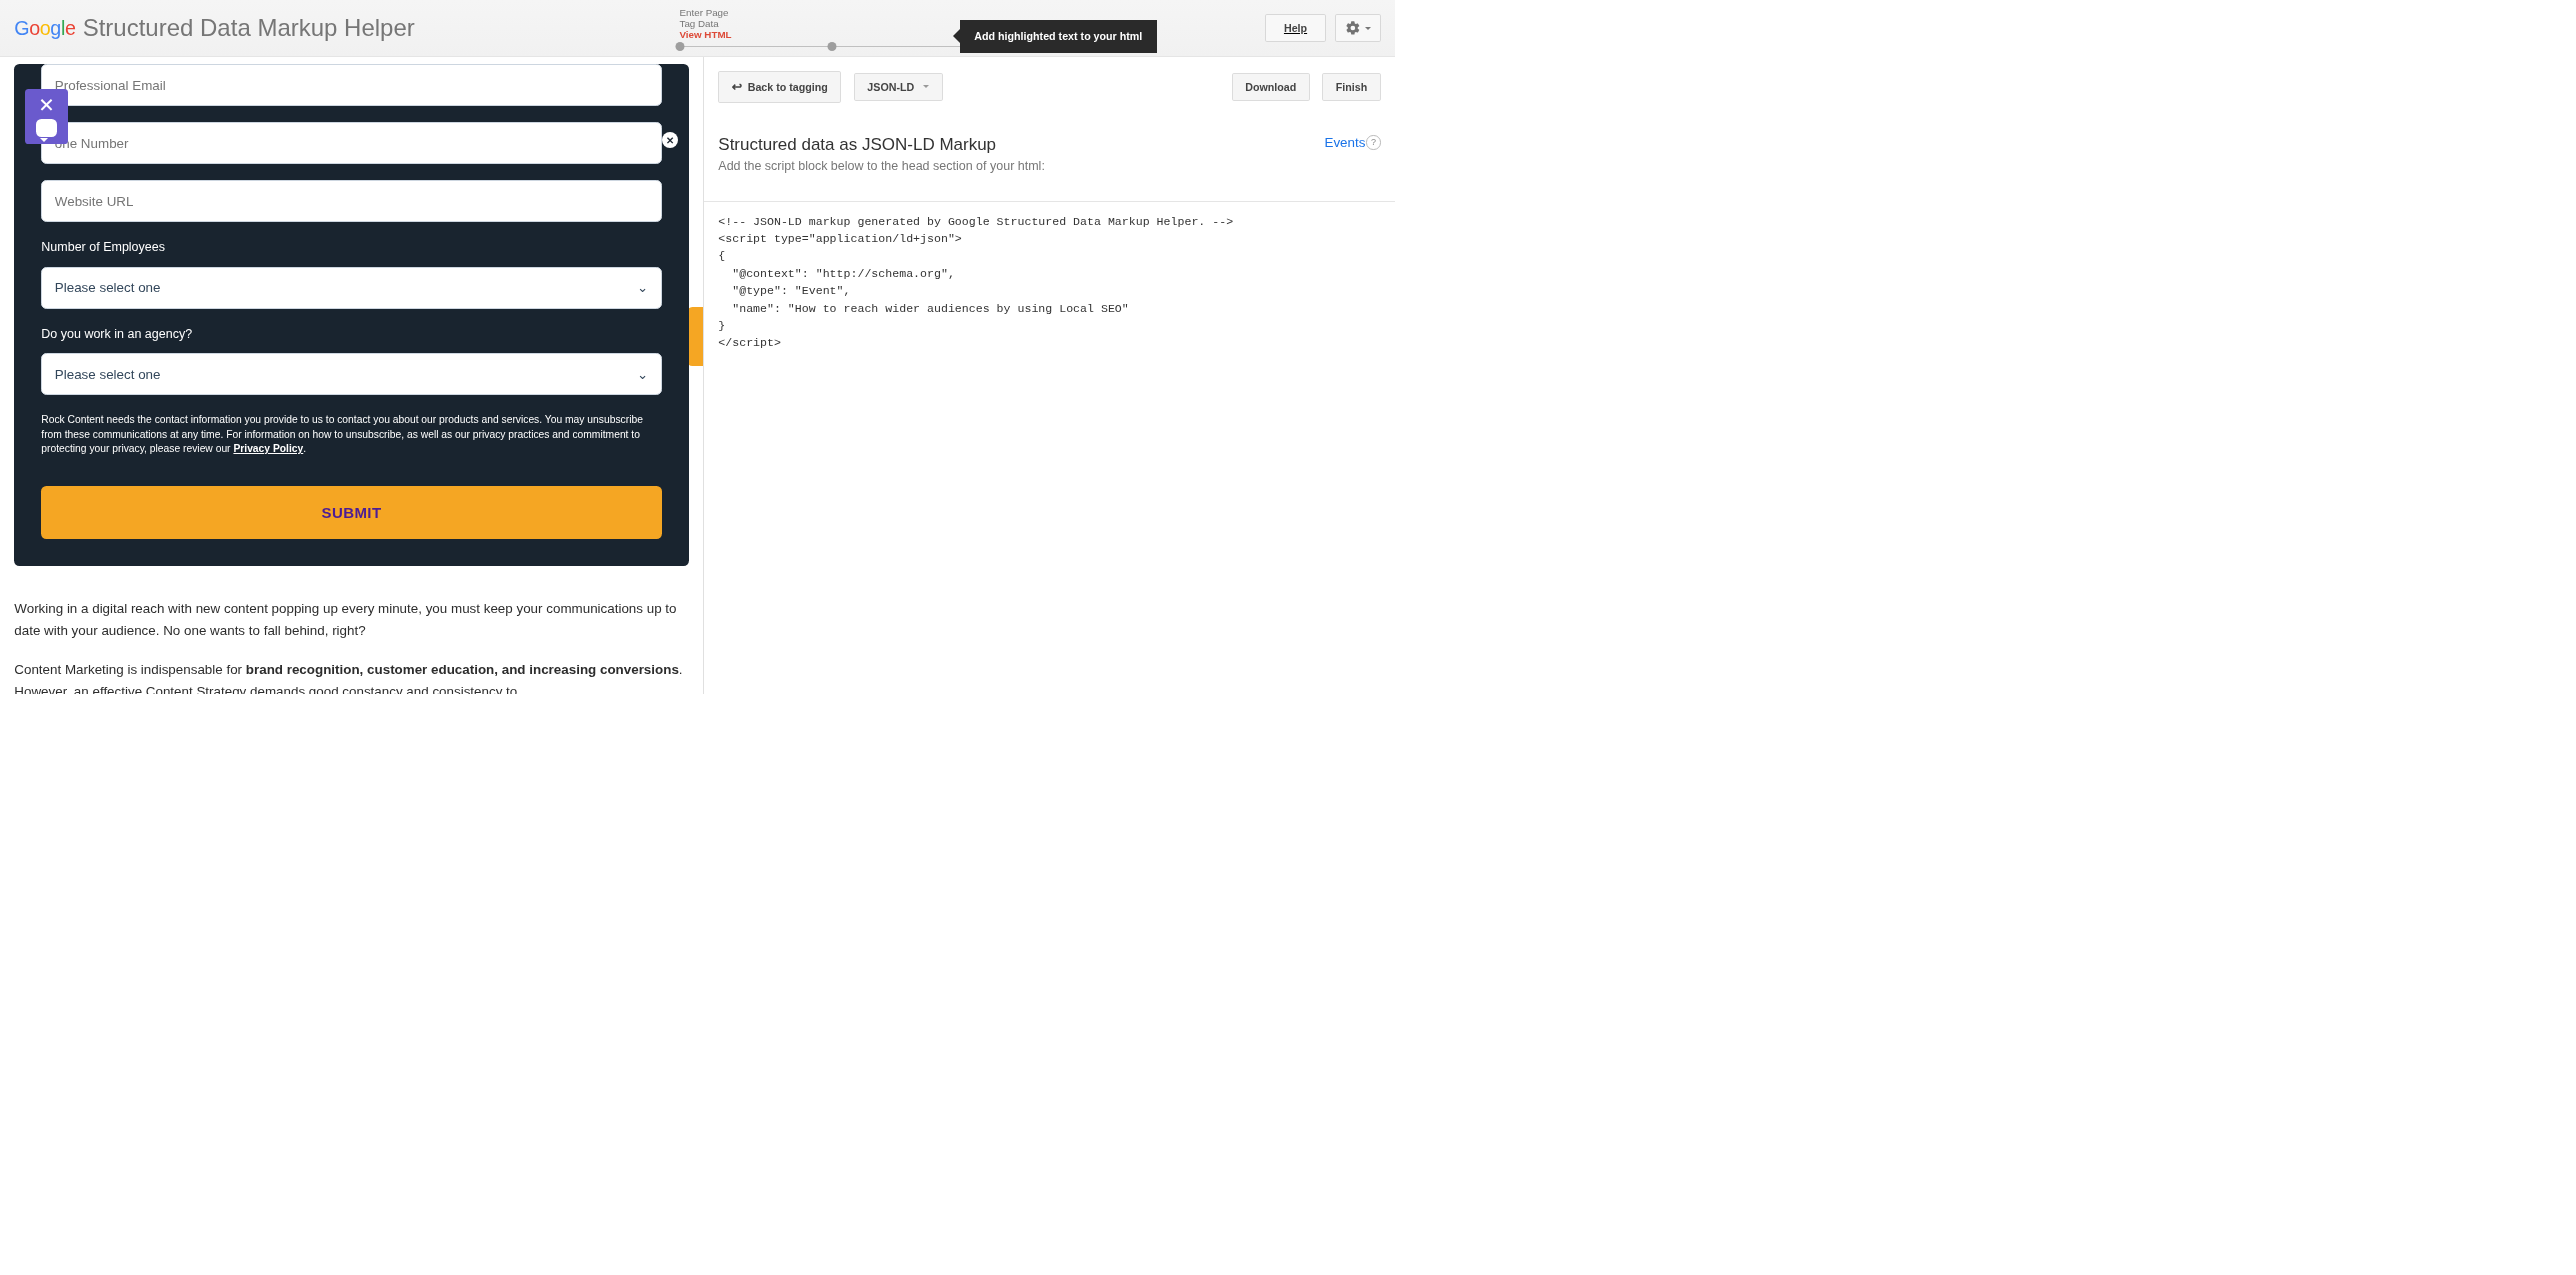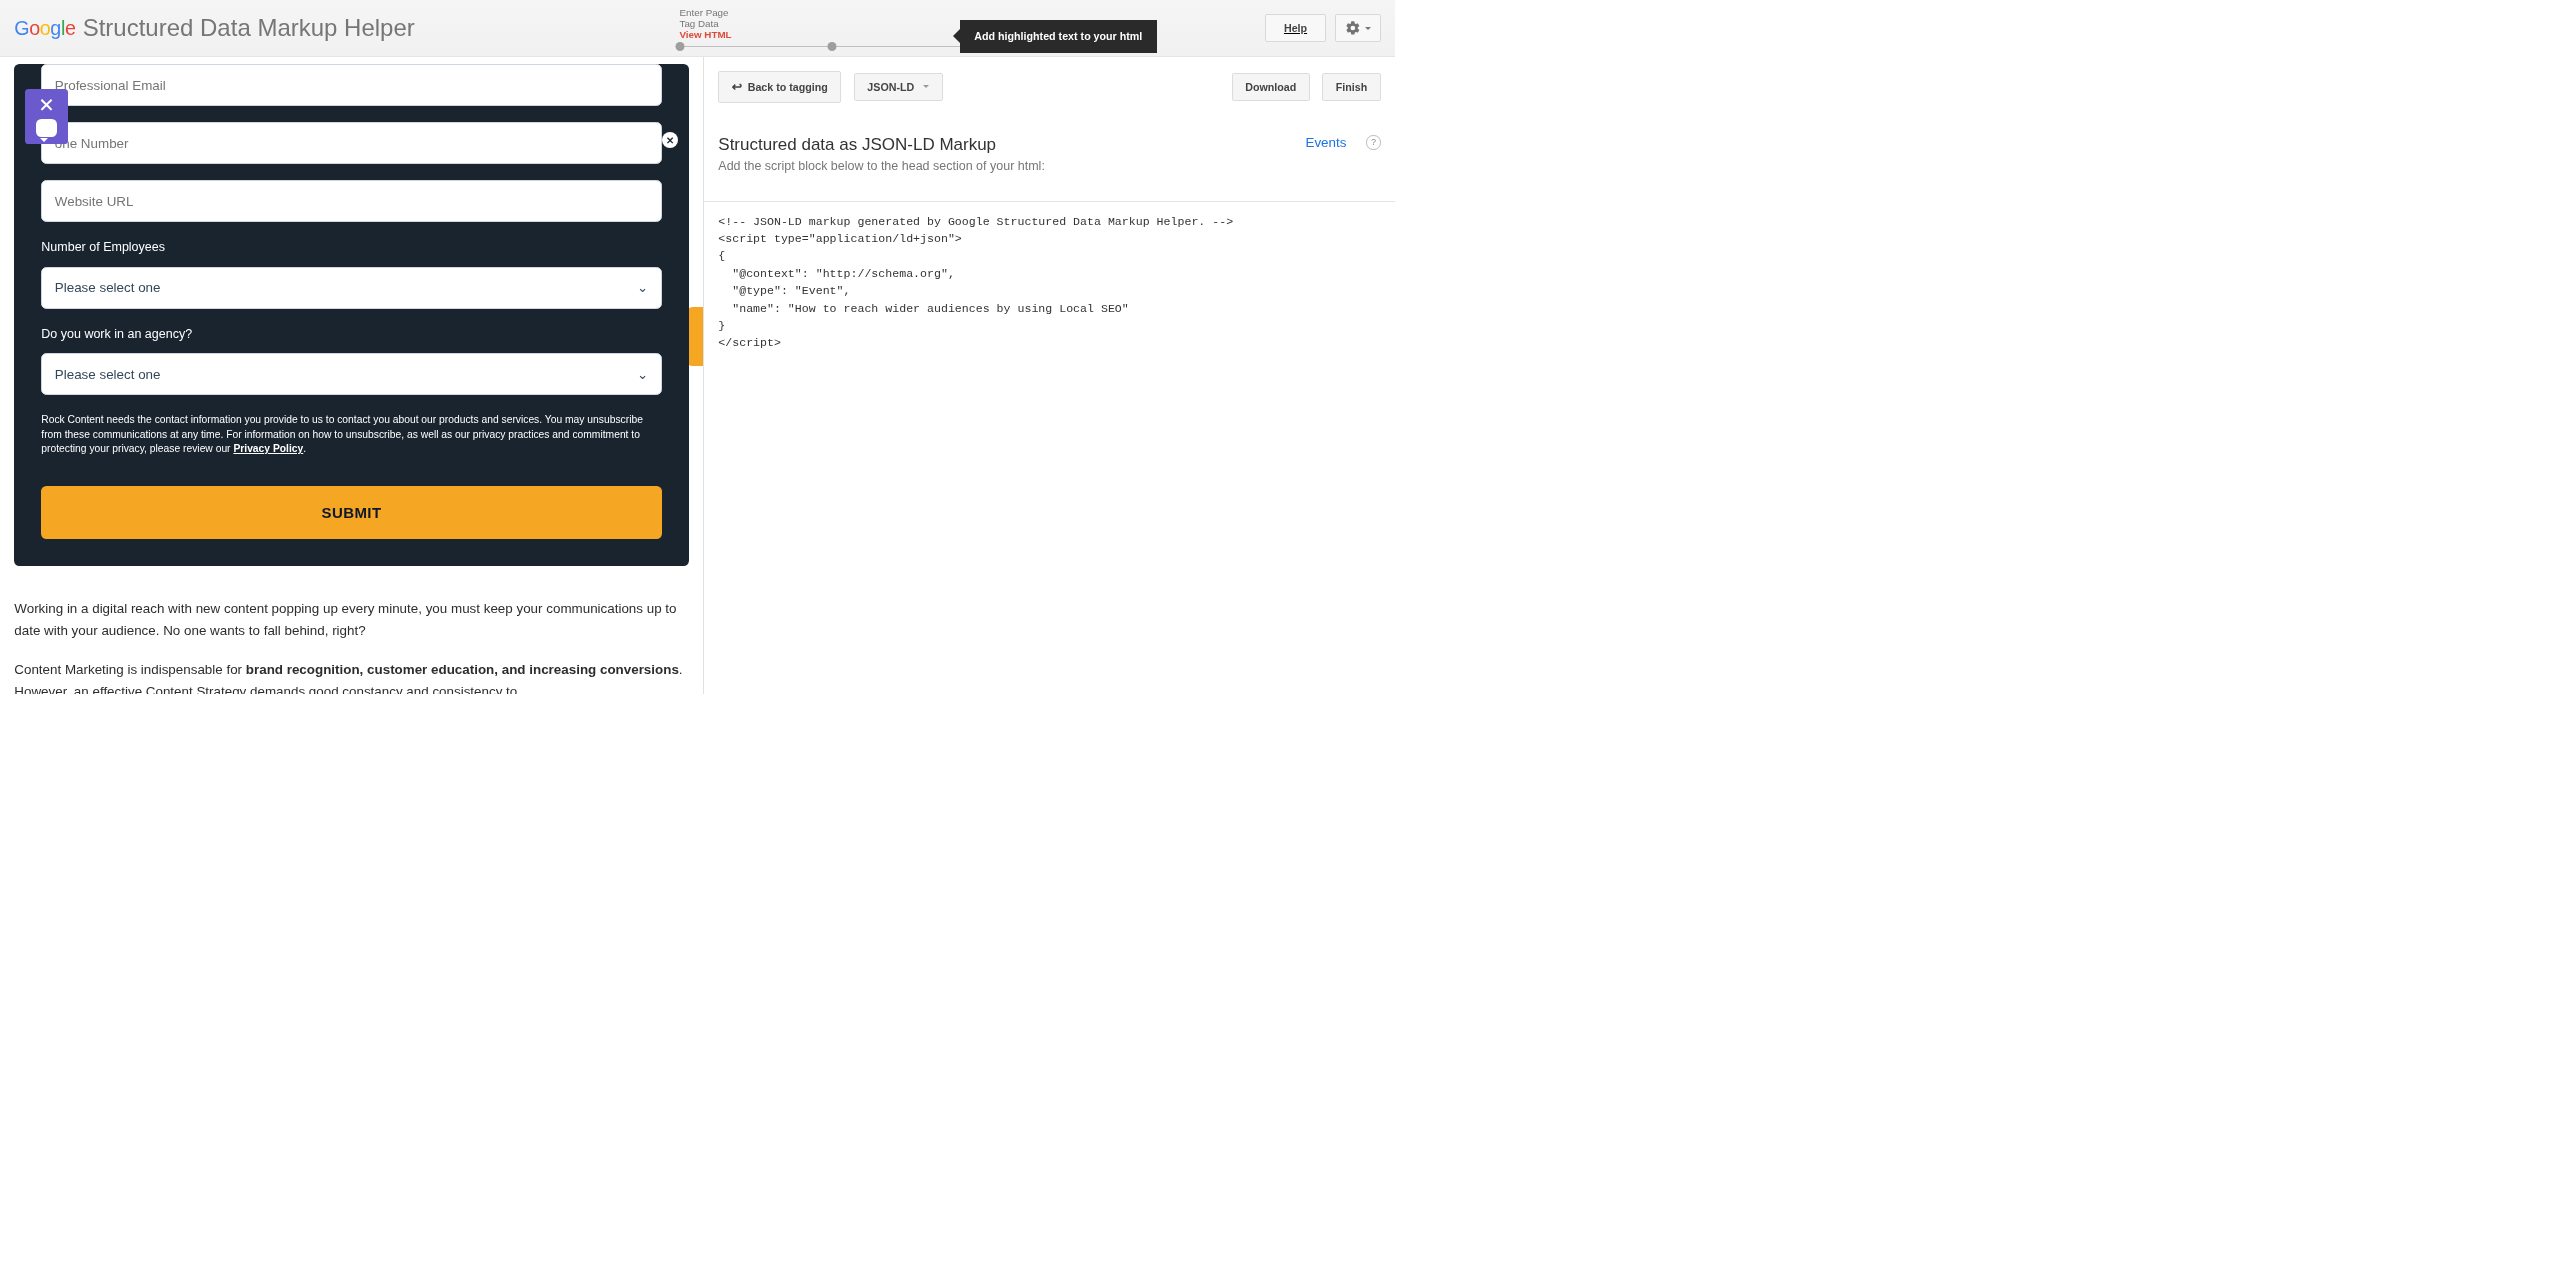--- a/index.html
+++ b/index.html
@@ -39,21 +39,21 @@
 
 .form-card { background: #19242f; border-radius: 5.4px; padding: 0 27px 27px 27px; margin-top: 7.2px; position: relative; }
 .form-input { width: 100%; background: #fff; border: 0.9px solid #cdd6e0; border-radius: 5.4px; padding: 12.5px 12.5px; font-size: 13.4px; color: #33475b; margin-top: 16px; }
 .form-input.first { margin-top: 0; }
 .form-label { color: #fff; font-size: 12.5px; display: block; margin-top: 18px; }
 .form-select { width: 100%; background: #fff; border: 0.9px solid #cdd6e0; border-radius: 5.4px; padding: 12.5px 12.5px; font-size: 13.4px; color: #33475b; margin-top: 12.5px; display: flex; justify-content: space-between; align-items: center; cursor: pointer; }
 .select-caret { color: #33475b; }
 .close-circle { position: absolute; right: 10.7px; top: 68px; width: 16px; height: 16px; background: #fff; border-radius: 50%; display: flex; align-items: center; justify-content: center; color: #19242f; font-size: 9.8px; font-weight: bold; cursor: pointer; }
 .disclaimer { color: #fff; font-size: 10.3px; line-height: 1.4; margin-top: 18px; }
 .disclaimer a { color: #fff; text-decoration: underline; font-weight: bold; }
-.submit-btn { width: 100%; background: #f5a623; border: none; border-radius: 5.4px; padding: 18px; font-size: 15px; font-weight: bold; color: #0f172a; margin-top: 30px; cursor: pointer; letter-spacing: 0.4px; }
+.submit-btn { width: 100%; background: #f5a623; border: none; border-radius: 5.4px; padding: 18px; font-size: 15px; font-weight: bold; color: #4c1d95; margin-top: 30px; cursor: pointer; letter-spacing: 0.4px; }
 
 .orange-strip { position: absolute; top: 250px; right: 0; width: 16px; height: 59px; background: #f5a623; border-radius: 5.4px 0 0 5.4px; }
 
 .chat-widget { position: absolute; left: 25px; top: 32px; width: 43px; height: 55px; background: #6a5acd; border-radius: 3.6px; display: flex; flex-direction: column; align-items: center; justify-content: center; z-index: 10; }
 .chat-x { color: #fff; font-size: 19.7px; line-height: 1; }
 .chat-bubble { width: 21.5px; height: 18px; background: #fff; border-radius: 5.4px; margin-top: 3.6px; position: relative; }
 .chat-bubble::after { content: ""; position: absolute; bottom: -4.5px; left: 4.5px; border: 4.5px solid transparent; border-top-color: #fff; border-bottom: none; }
 
 .article-text { margin-top: 32px; font-size: 13.4px; color: #2d2d2d; line-height: 1.6; }
 .article-text p { margin-bottom: 18px; }
@@ -62,21 +62,21 @@
 .right-panel { flex: 1; border-left: 0.9px solid #e0e0e0; background: #fff; display: flex; flex-direction: column; }
 .rp-toolbar { padding: 14.3px 14.3px; display: flex; align-items: center; gap: 12.5px; }
 .rp-toolbar .spacer { flex: 1; }
 .btn-sm { background: #f5f5f5; border: 0.9px solid #dcdcdc; border-radius: 1.8px; padding: 7.2px 12.5px; font-size: 10.7px; font-weight: bold; color: #444; cursor: pointer; display: flex; align-items: center; gap: 5.4px; }
 .back-arrow { font-size: 12.5px; }
 .dd-caret { width: 0; height: 0; border-left: 3.6px solid transparent; border-right: 3.6px solid transparent; border-top: 3.6px solid #999; margin-left: 3.6px; }
 
 .rp-heading-row { padding: 0 14.3px 5.4px 14.3px; display: flex; align-items: flex-start; justify-content: space-between; border-bottom: 0.9px solid #e5e5e5; margin-top: 18px; }
 .rp-heading h2 { font-size: 17px; font-weight: 400; color: #333; }
 .rp-heading p { font-size: 12.5px; color: #777; margin-top: 3.6px; margin-bottom: 23px; }
-.events-link { display: flex; align-items: center; gap: 20px; }
+.events-link { display: flex; align-items: center; gap: 1px; }
 .events-link a { color: #1a73e8; font-size: 13.4px; text-decoration: none; }
 .help-circle { width: 14.3px; height: 14.3px; border: 0.9px solid #bbb; border-radius: 50%; font-size: 9px; color: #888; display: flex; align-items: center; justify-content: center; }
 
 .code-block { padding: 10.7px 14.3px; font-family: "Courier New", Courier, monospace; font-size: 11.6px; color: #333; line-height: 1.5; white-space: pre; }
 </style>
 </head>
 <body>
 
 <div class="header">
   <div class="logo-area">

